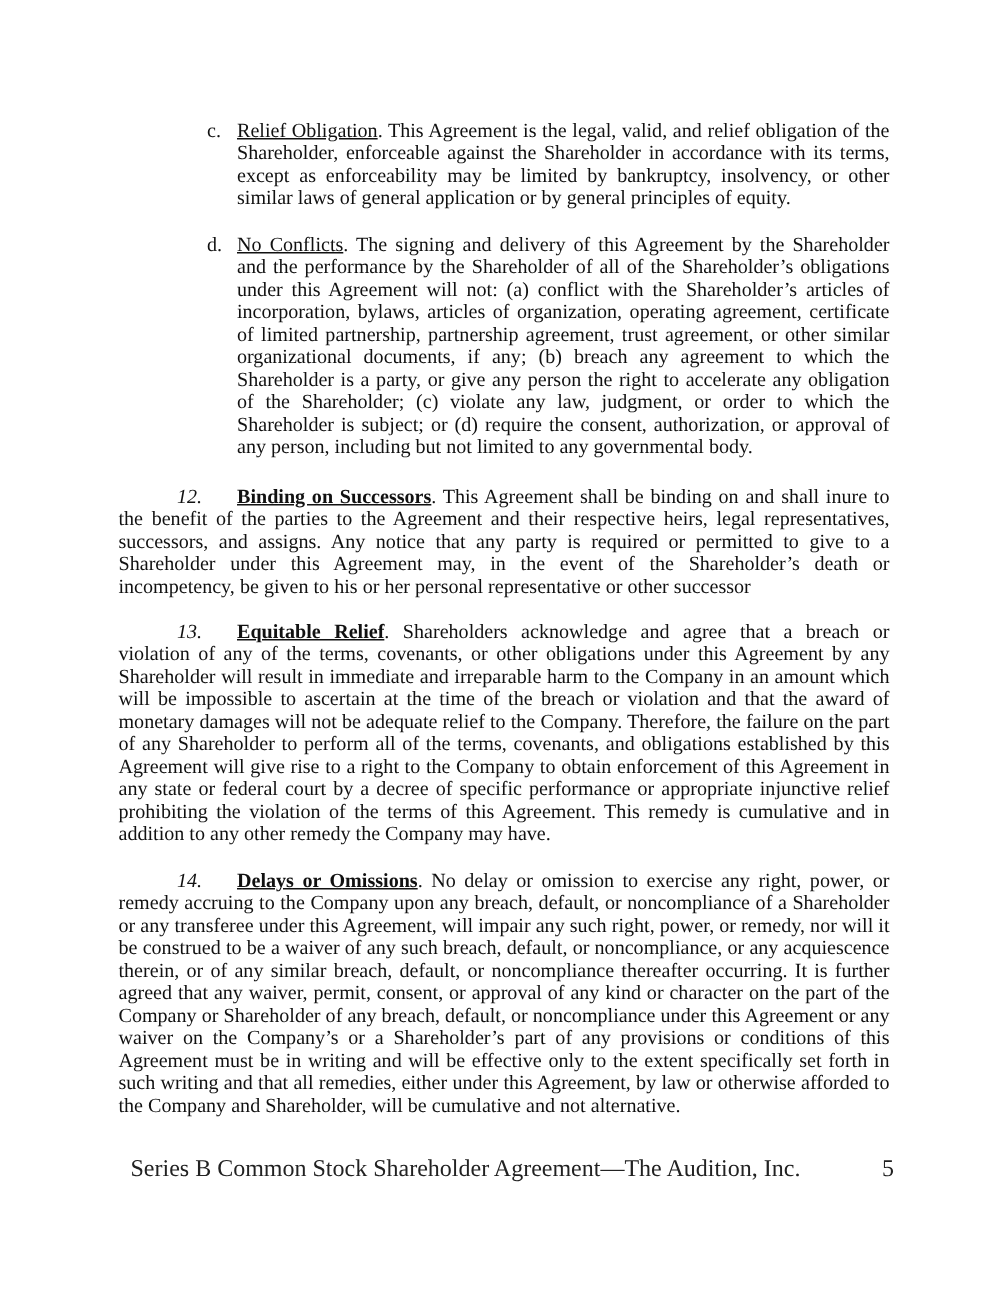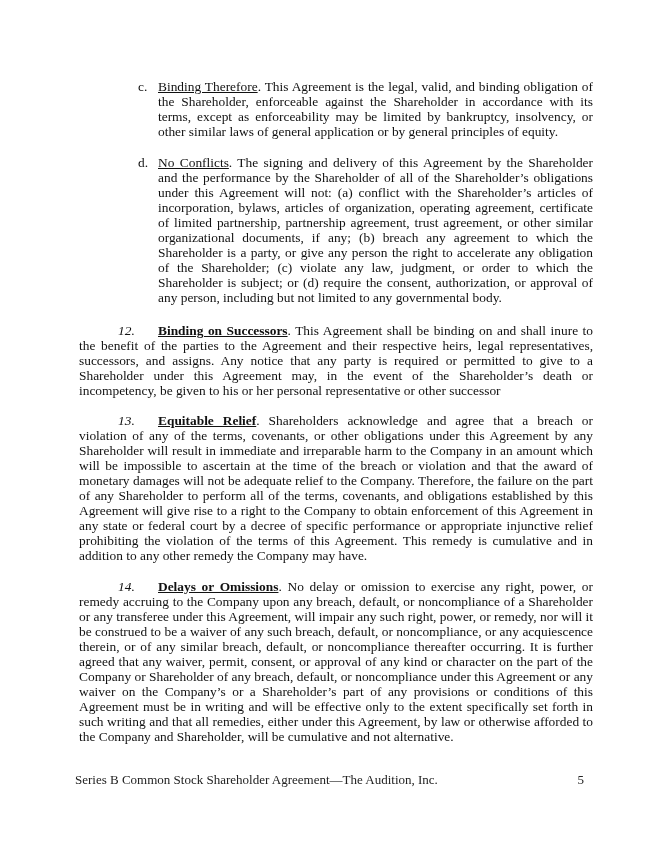--- a/index.html
+++ b/index.html
@@ -10,34 +10,34 @@
     font-size: 13.4px; line-height: 15px;
   }
   .content { position: absolute; left: 79px; top: 79px; width: 514px; }
   .subitem { position: relative; margin-left: 79px; text-align: justify; margin-bottom: 16px; }
   .subitem .label { position: absolute; left: -20px; top: 0; }
   .section { text-align: justify; margin-bottom: 15px; text-indent: 39px; }
   .section .num { display: inline-block; text-indent: 0; width: 40px; font-style: italic; }
   .u { text-decoration: underline; }
   .bu { font-weight: bold; text-decoration: underline; margin-top: 32px; }
   .footer {
-    position: absolute; left: 75px; top: 773px; width: 514px;
-    font-size: 13px; line-height: 14px; color: #222; font-family: Liberation Serif, serif;
+    position: absolute; left: 87px; top: 773px; width: 514px;
+    font-size: 16px; line-height: 14px; color: #222; font-family: Liberation Serif, serif;
   }
   .footer .pg { position: absolute; right: 5px; top: 0; }
 </style>
 </head>
 <body>
 
 <div class="page">
   <div class="content">
 
     <div class="subitem">
       <span class="label">c.</span>
-      <span class="u">Binding Therefore</span><span>.  This Agreement is the legal, valid, and binding obligation of the Shareholder, enforceable against the Shareholder in accordance with its terms, except as enforceability may be limited by bankruptcy, insolvency, or other similar laws of general application or by general principles of equity.</span>
+      <span class="u">Relief Obligation</span><span>.  This Agreement is the legal, valid, and relief obligation of the Shareholder, enforceable against the Shareholder in accordance with its terms, except as enforceability may be limited by bankruptcy, insolvency, or other similar laws of general application or by general principles of equity.</span>
     </div>
 
     <div class="subitem" style="margin-bottom:18px;">
       <span class="label">d.</span>
       <span class="u">No Conflicts</span><span>.  The signing and delivery of this Agreement by the Shareholder and the performance by the Shareholder of all of the Shareholder’s obligations under this Agreement will not: (a) conflict with the Shareholder’s articles of incorporation, bylaws, articles of organization, operating agreement, certificate of limited partnership, partnership agreement, trust agreement, or other similar organizational documents, if any; (b) breach any agreement to which the Shareholder is a party, or give any person the right to accelerate any obligation of the Shareholder; (c) violate any law, judgment, or order to which the Shareholder is subject; or (d) require the consent, authorization, or approval of any person, including but not limited to any governmental body.</span>
     </div>
 
     <div class="section">
       <span class="num">12.</span><span class="bu">Binding on Successors</span><span>.  This Agreement shall be binding on and shall inure to the benefit of the parties to the Agreement and their respective heirs, legal representatives, successors, and assigns. Any notice that any party is required or permitted to give to a Shareholder under this Agreement may, in the event of the Shareholder’s death or incompetency, be given to his or her personal representative or other successor</span>
     </div>

